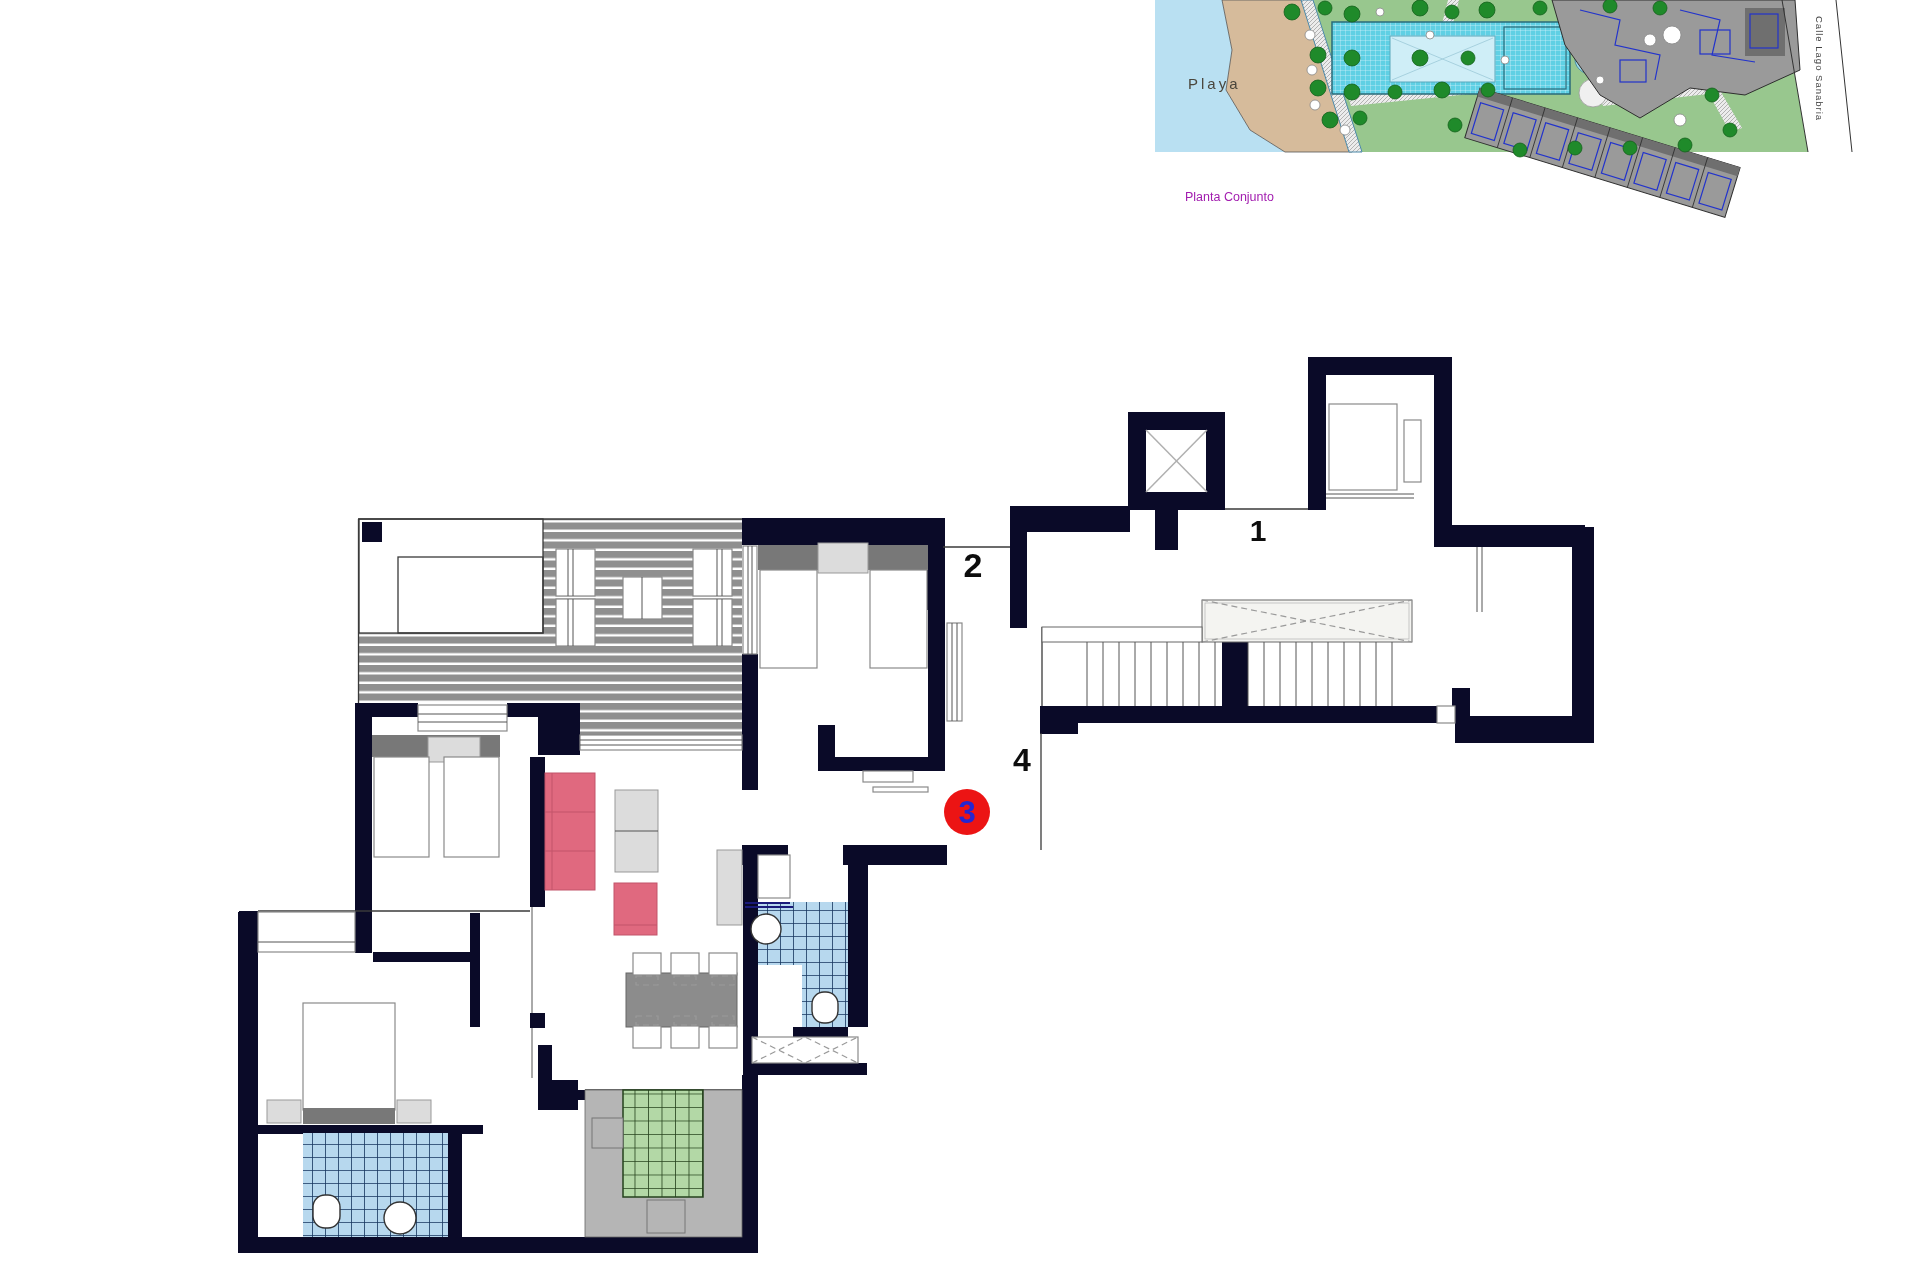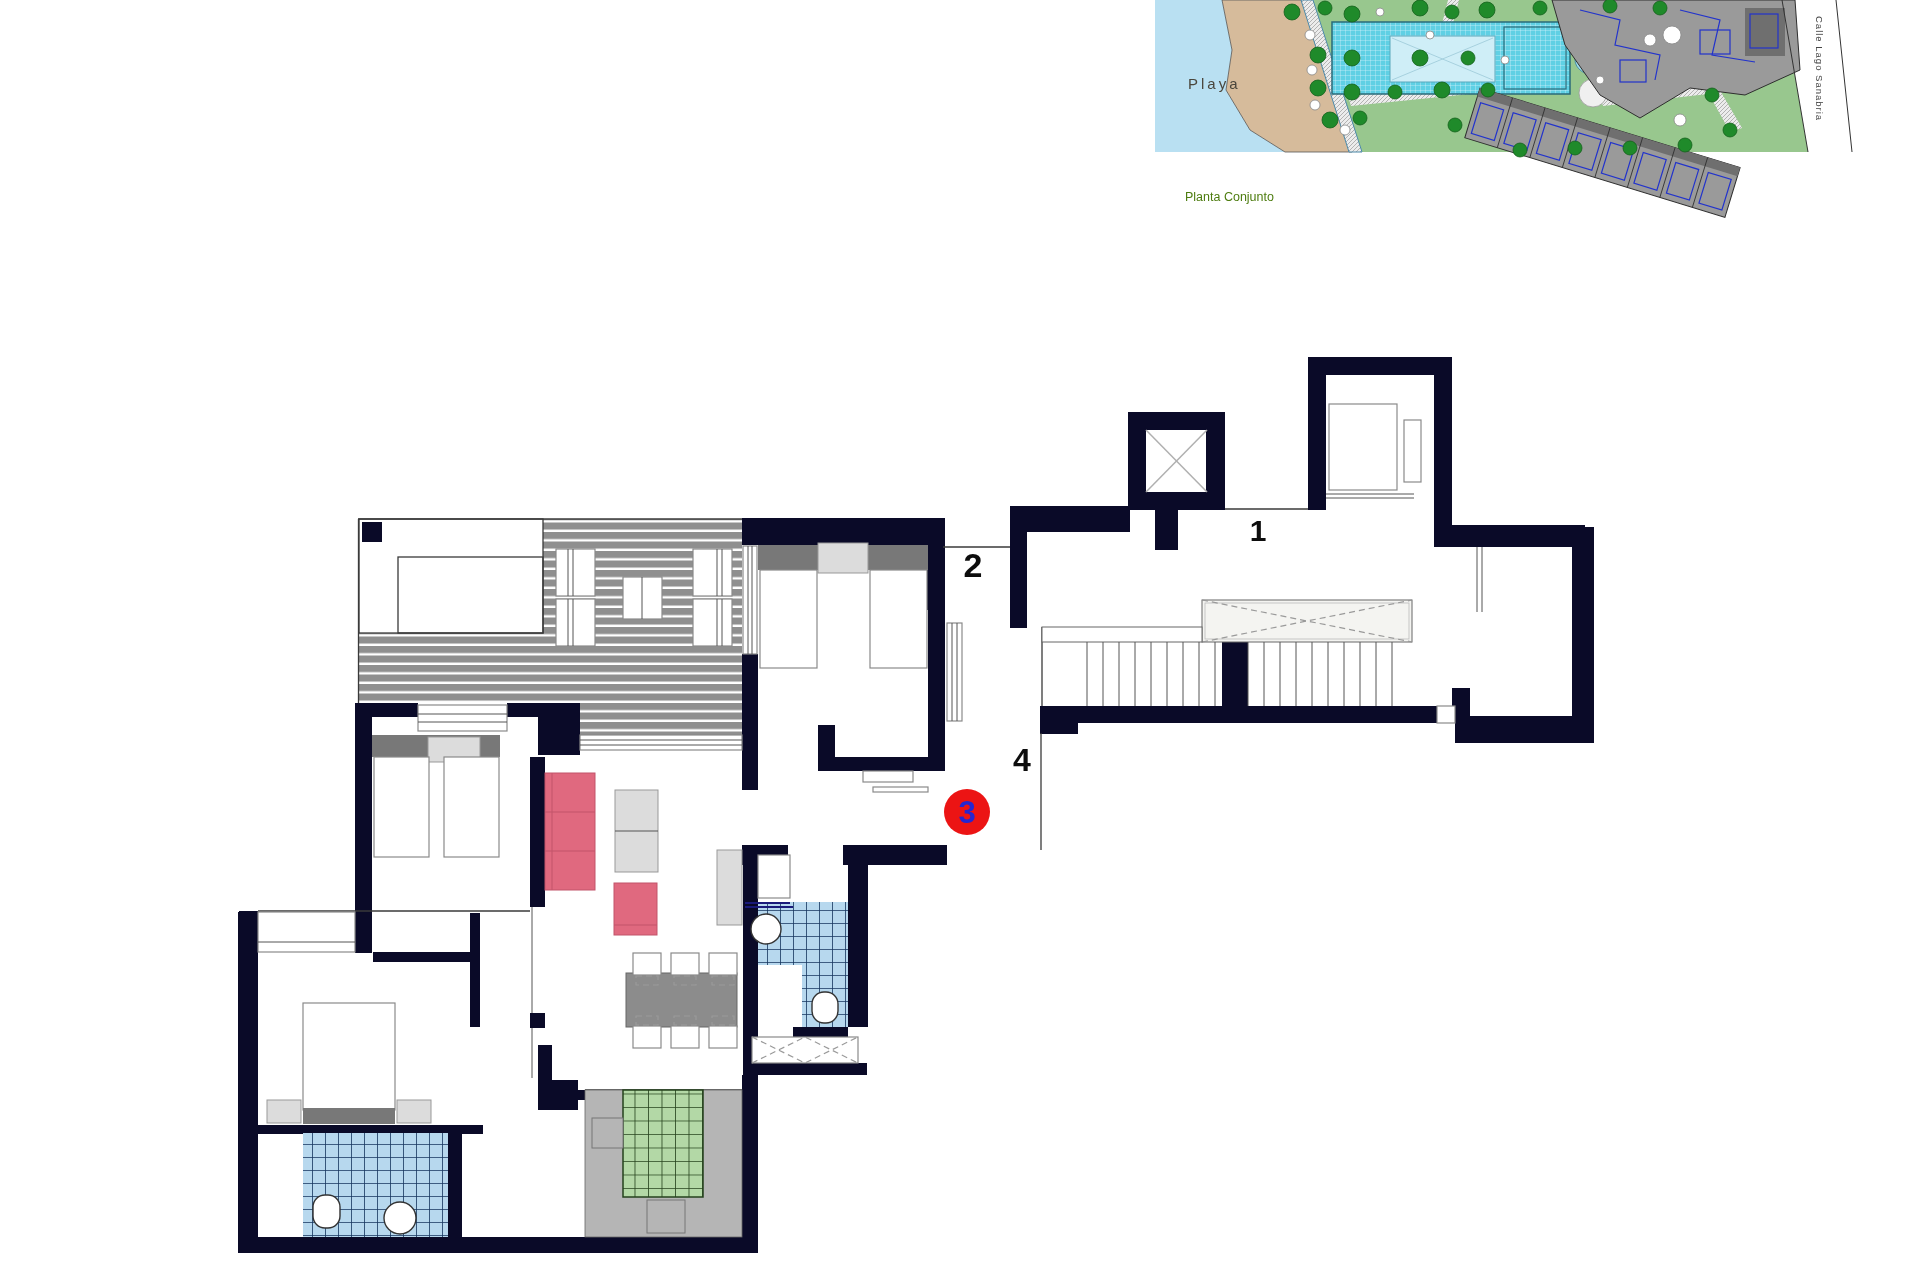--- a/index.html
+++ b/index.html
@@ -6,21 +6,21 @@
   #canvas{position:relative;width:1920px;height:1280px;background:#fff;overflow:hidden;
           font-family:"Liberation Sans", sans-serif;}
   svg{position:absolute;left:0;top:0;}
   .lbl{position:absolute;color:#0d0d0d;font-weight:bold;text-align:center;}
   #label-unit-1{left:1240px;top:514px;width:36px;font-size:30px;}
   #label-unit-2{left:955px;top:546px;width:36px;font-size:34px;}
   #label-unit-4{left:1004px;top:742px;width:36px;font-size:32px;}
   #unit-3-badge{position:absolute;left:944px;top:789px;width:46px;height:46px;border-radius:50%;
                 background:#ec1414;display:flex;align-items:center;justify-content:center;}
   #unit-3-badge span{color:#2626d0;font-weight:bold;font-size:31px;line-height:1;}
-  #caption-planta{position:absolute;left:1185px;top:190px;font-size:12.5px;color:#4d7c0f;}
+  #caption-planta{position:absolute;left:1185px;top:190px;font-size:12.5px;color:#a21caf;}
   #label-playa{position:absolute;left:1188px;top:35px;font-size:15px;letter-spacing:3px;color:#4a463c;margin-top:40px;}
   #label-street{position:absolute;left:1814px;top:16px;font-size:9.5px;color:#444;
                 writing-mode:vertical-rl;letter-spacing:1px;}
   
   .w{fill:#0a0a28;}
   .thin{stroke:#3a3a3a;stroke-width:1.3;fill:none;}
   .fur{fill:#ffffff;stroke:#8a8a8a;stroke-width:1.2;}
   .furg{fill:#dcdcdc;stroke:#999;stroke-width:1;}
   .dg{fill:#787878;}
   .pink{fill:#e0697f;stroke:#c2556b;stroke-width:1;}

